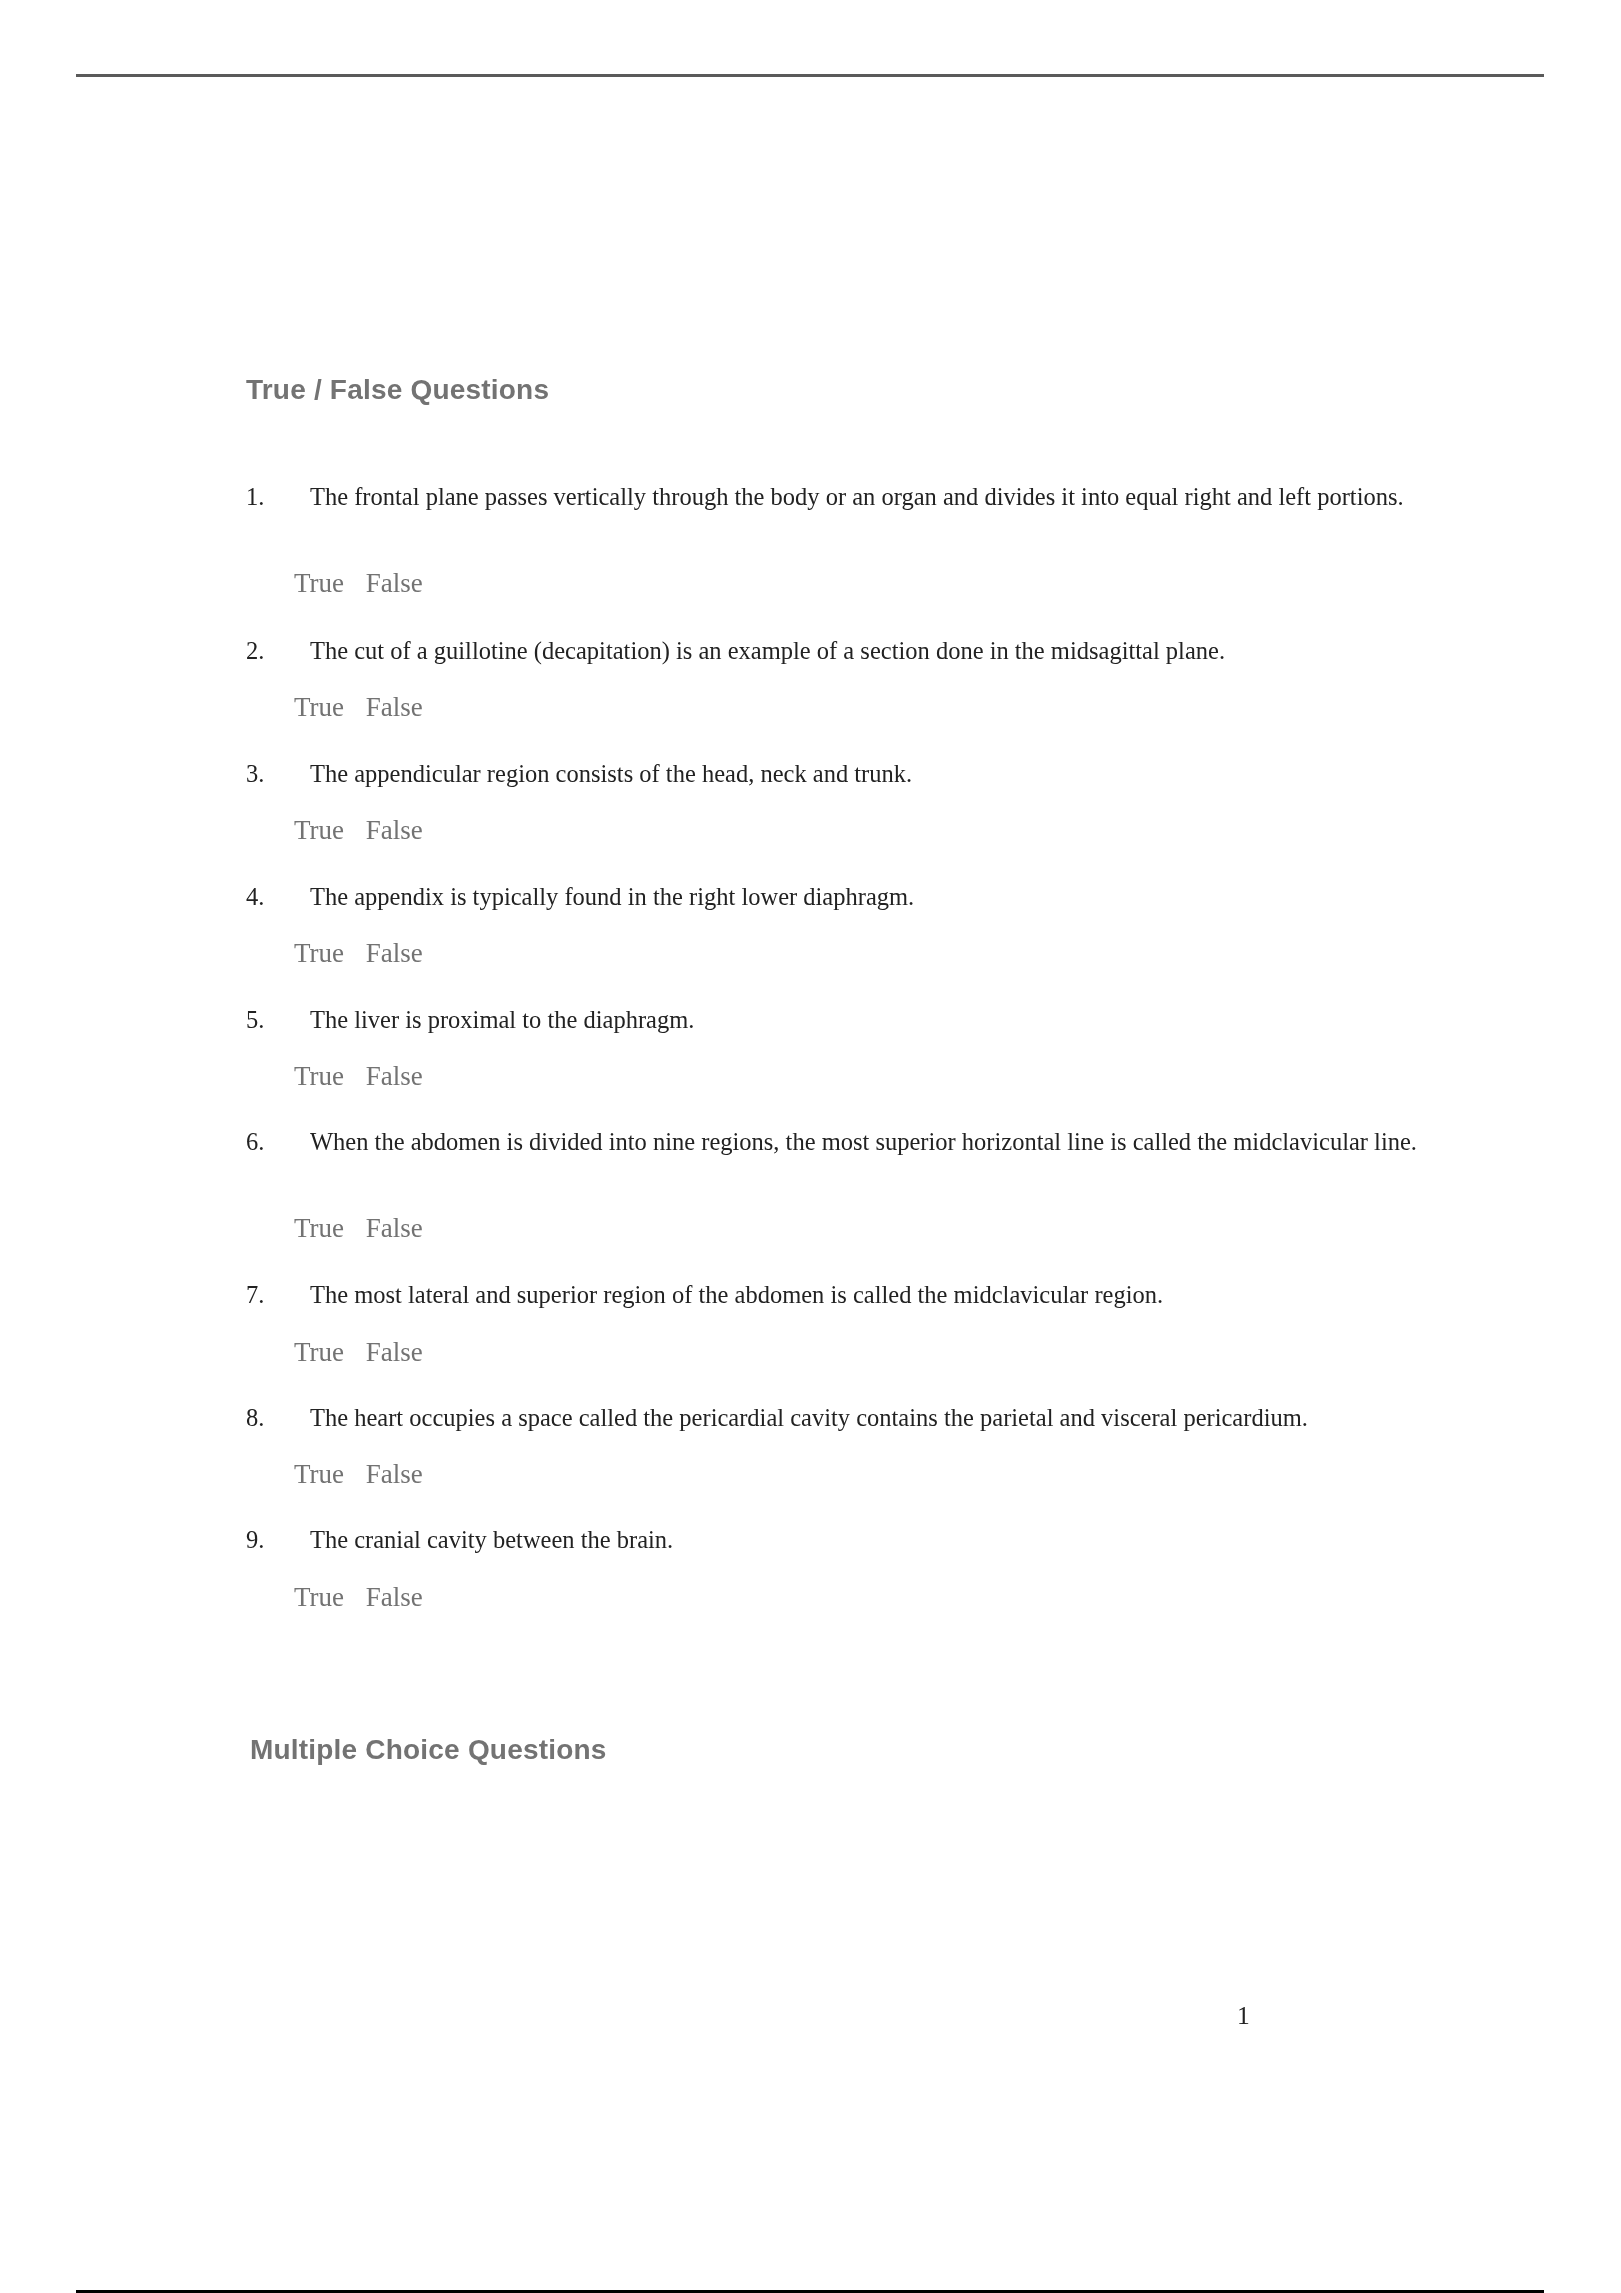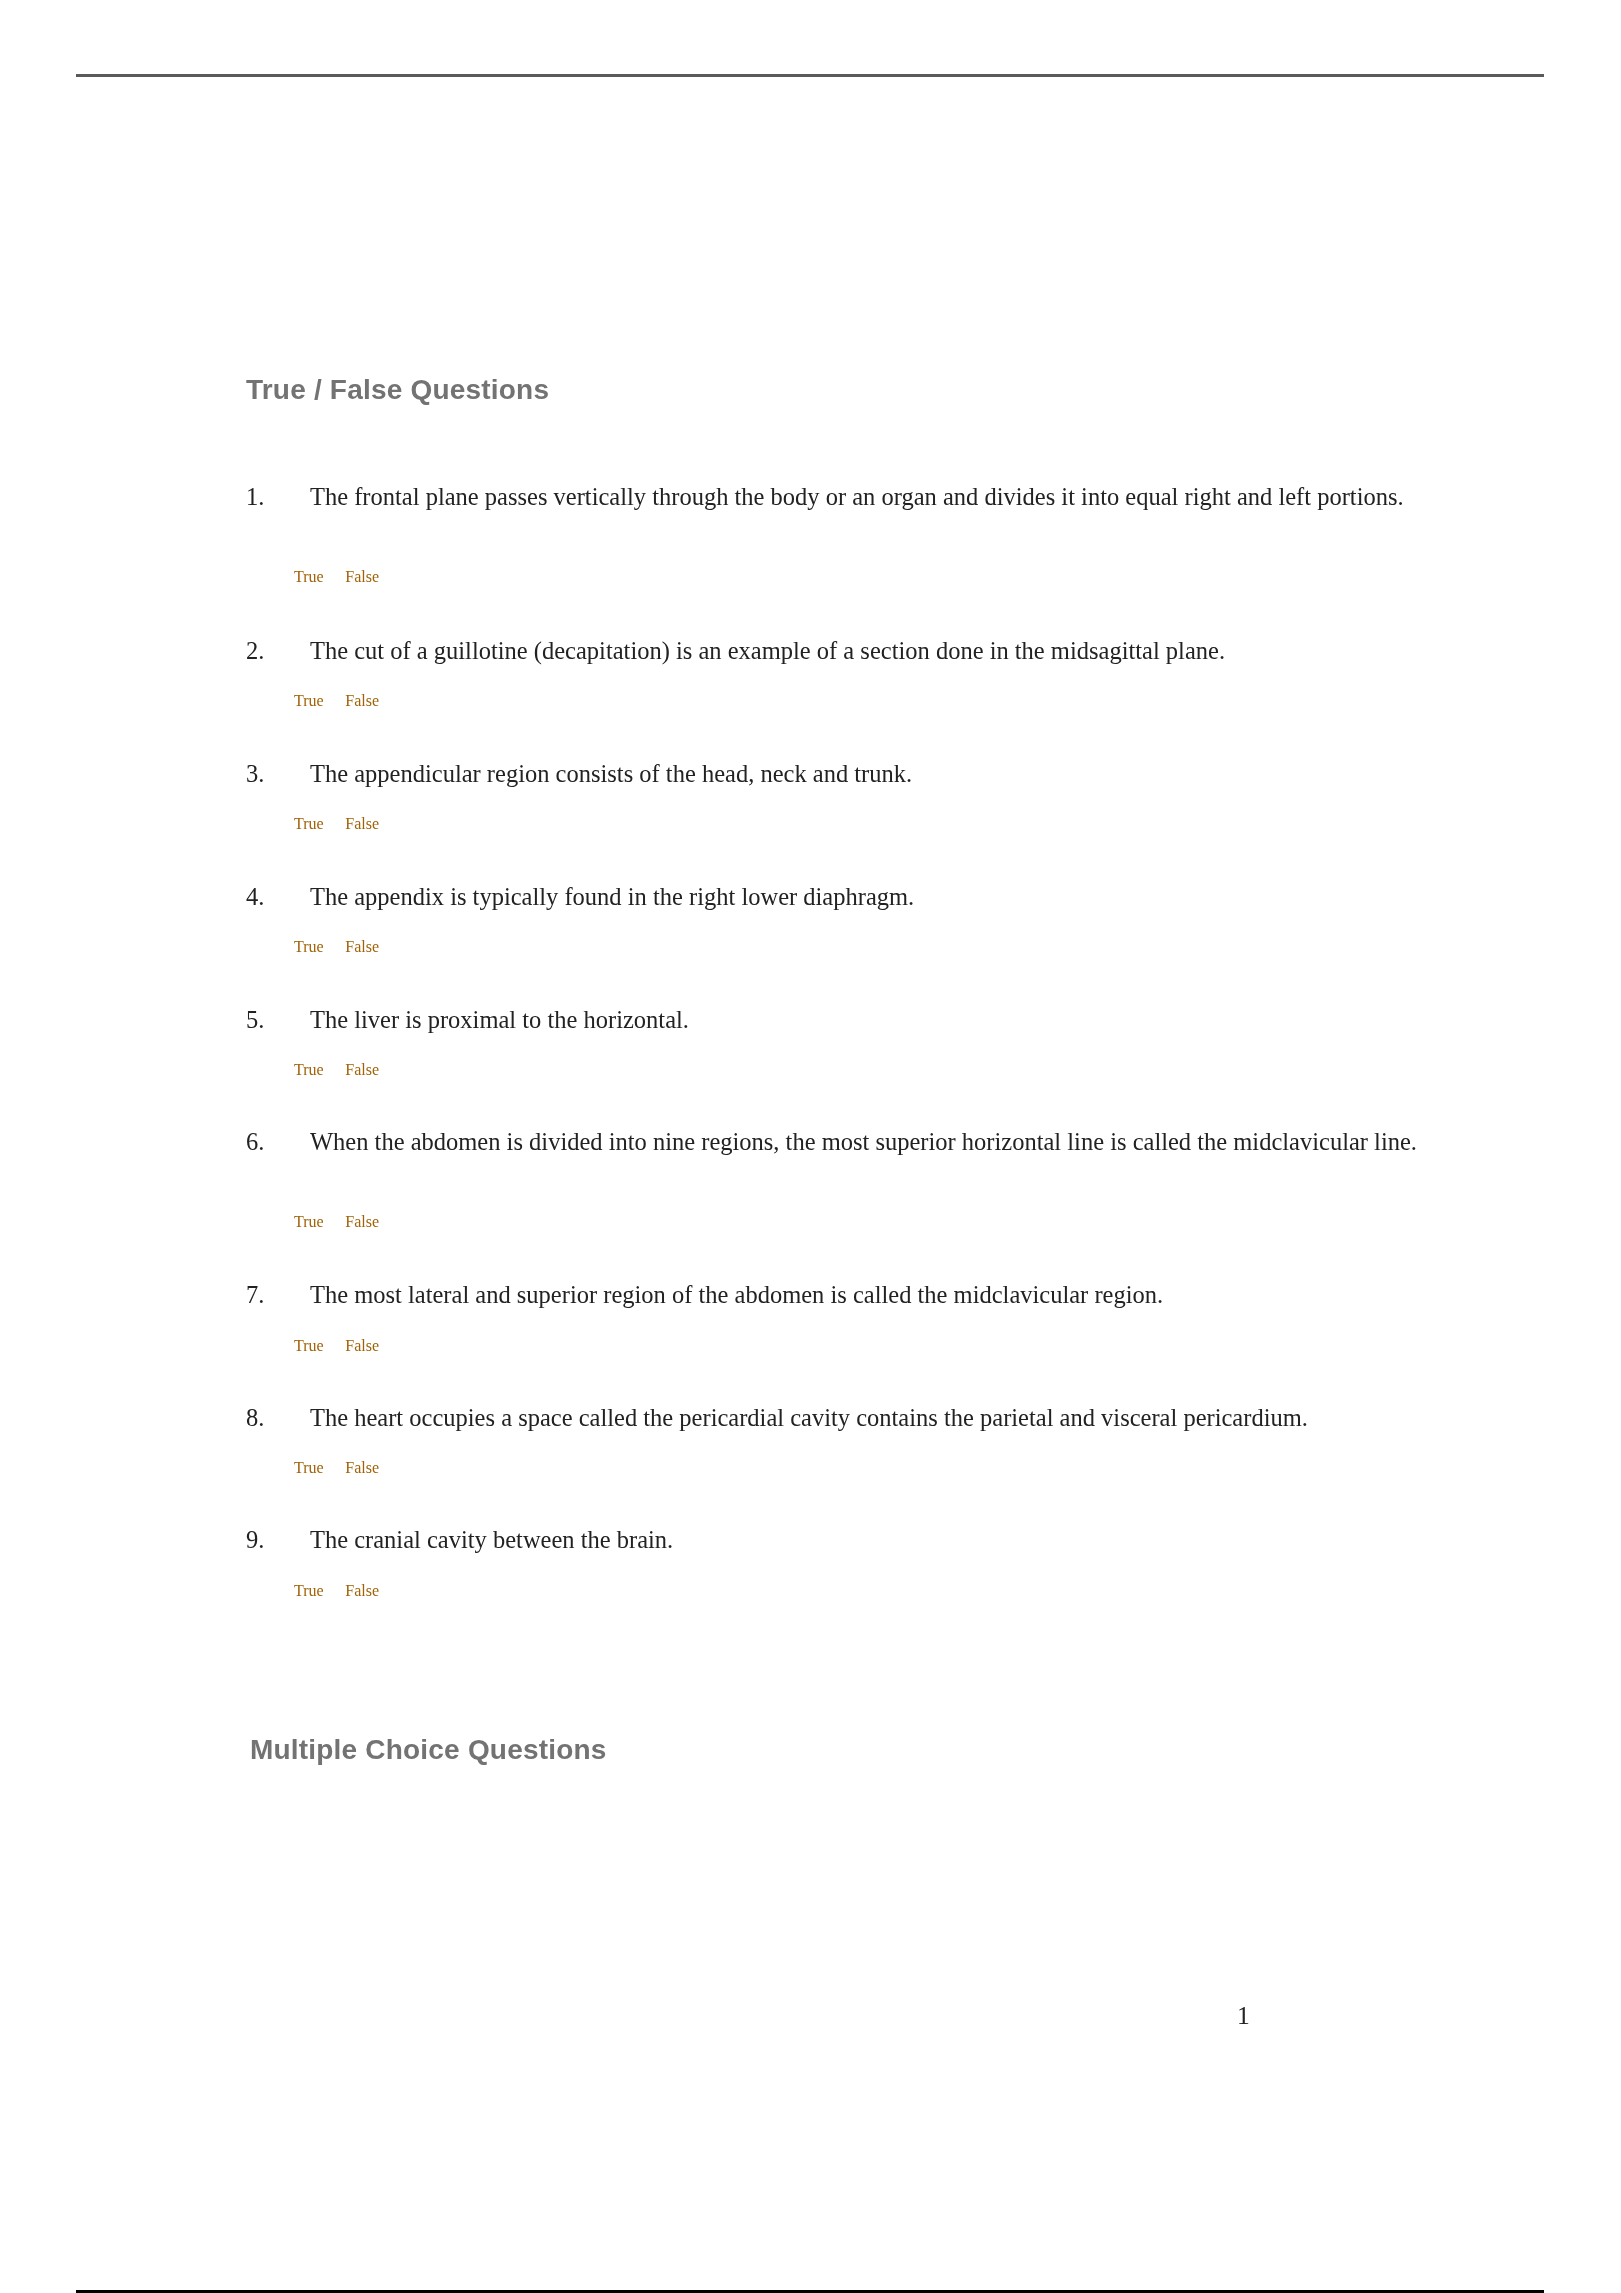--- a/index.html
+++ b/index.html
@@ -21,21 +21,21 @@
     .q {
       position: absolute; left: 246px; width: 1255px;
       font-family: "Liberation Serif", "DejaVu Serif", serif;
       font-size: 24.5px; line-height: 30px; color: #222222;
     }
     .q .num { position: absolute; left: 0; top: 0; width: 47px; }
     .q .text { margin-left: 64px; display: block; }
     .tf {
       position: absolute; left: 294px;
       font-family: "Liberation Serif", "DejaVu Serif", serif;
-      font-size: 16px; color: #a16207; white-space: nowrap;
+      font-size: 27px; color: #737373; white-space: nowrap;
     }
     .tf span { cursor: pointer; }
     .tf .opt-false { margin-left: 21.6px; }
     .page-number {
       position: absolute; left: 1237px; top: 2001px;
       font-family: "Liberation Serif", "DejaVu Serif", serif;
       font-size: 25.5px; color: #222222;
     }
   </style>
 </head>
@@ -72,21 +72,21 @@
 <div class="q" style="top:882px;">
   <span class="num">4.</span>
   <span class="text">The appendix is typically found in the right lower diaphragm.</span>
 </div>
 <div class="tf" style="top:938px;">
   <span>True</span><span class="opt-false">False</span>
 </div>
 
 <div class="q" style="top:1005px;">
   <span class="num">5.</span>
-  <span class="text">The liver is proximal to the horizontal.</span>
+  <span class="text">The liver is proximal to the diaphragm.</span>
 </div>
 <div class="tf" style="top:1061px;">
   <span>True</span><span class="opt-false">False</span>
 </div>
 
 <div class="q" style="top:1127px;">
   <span class="num">6.</span>
   <span class="text" style="width:1210px;">When the abdomen is divided into nine regions, the most superior horizontal line is called the midclavicular line.</span>
 </div>
 <div class="tf" style="top:1213px;">

